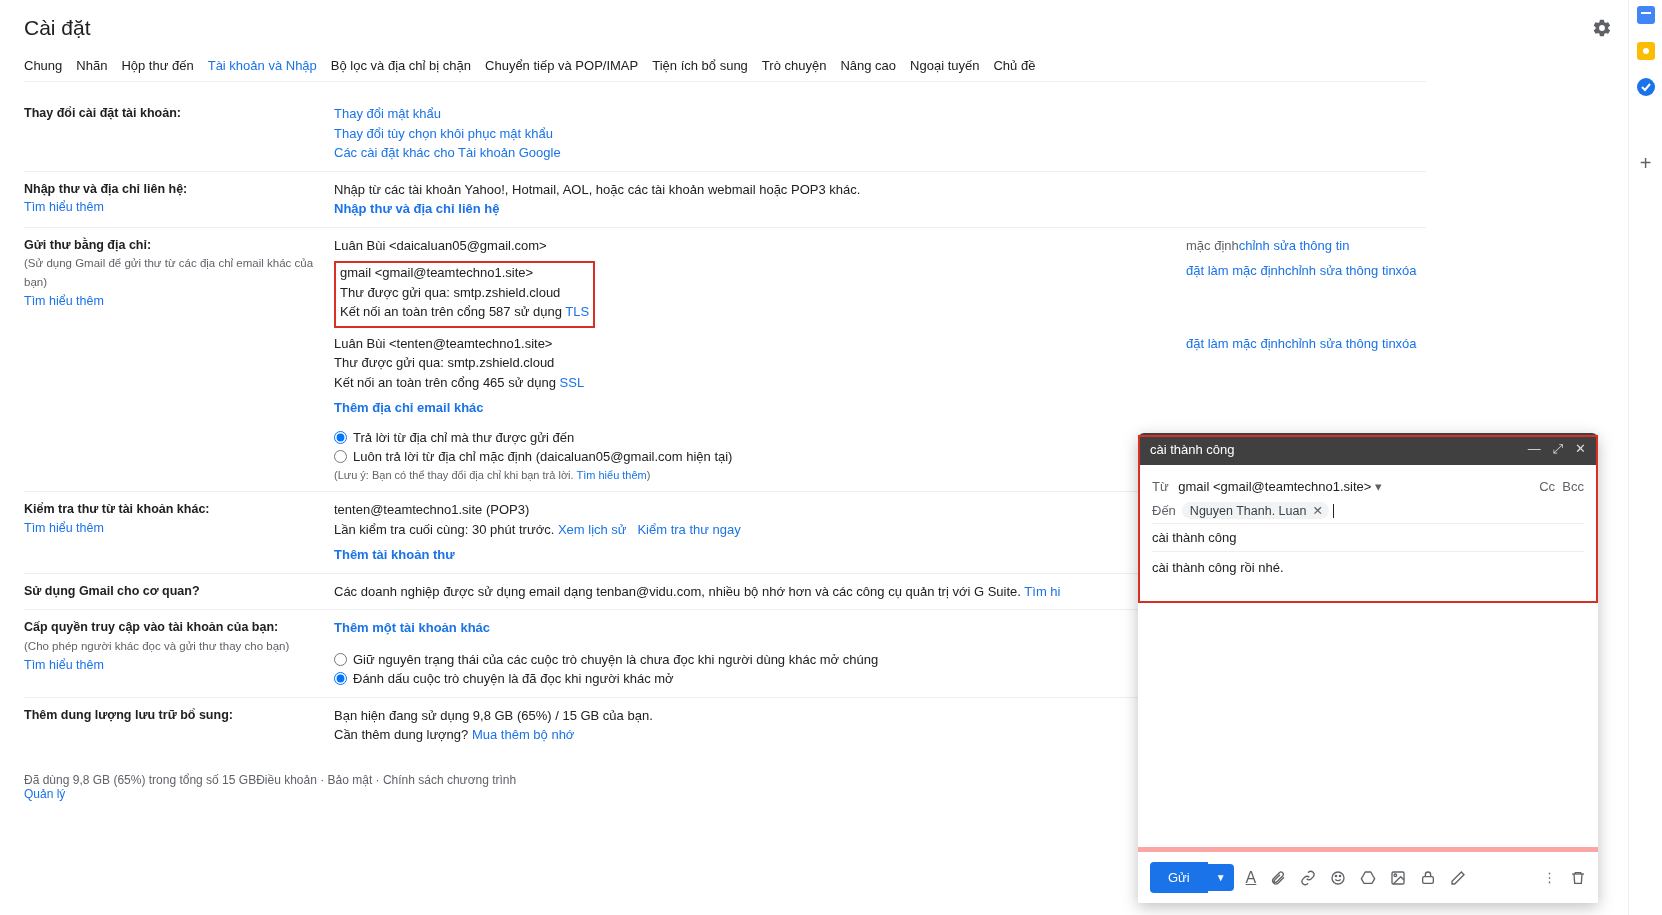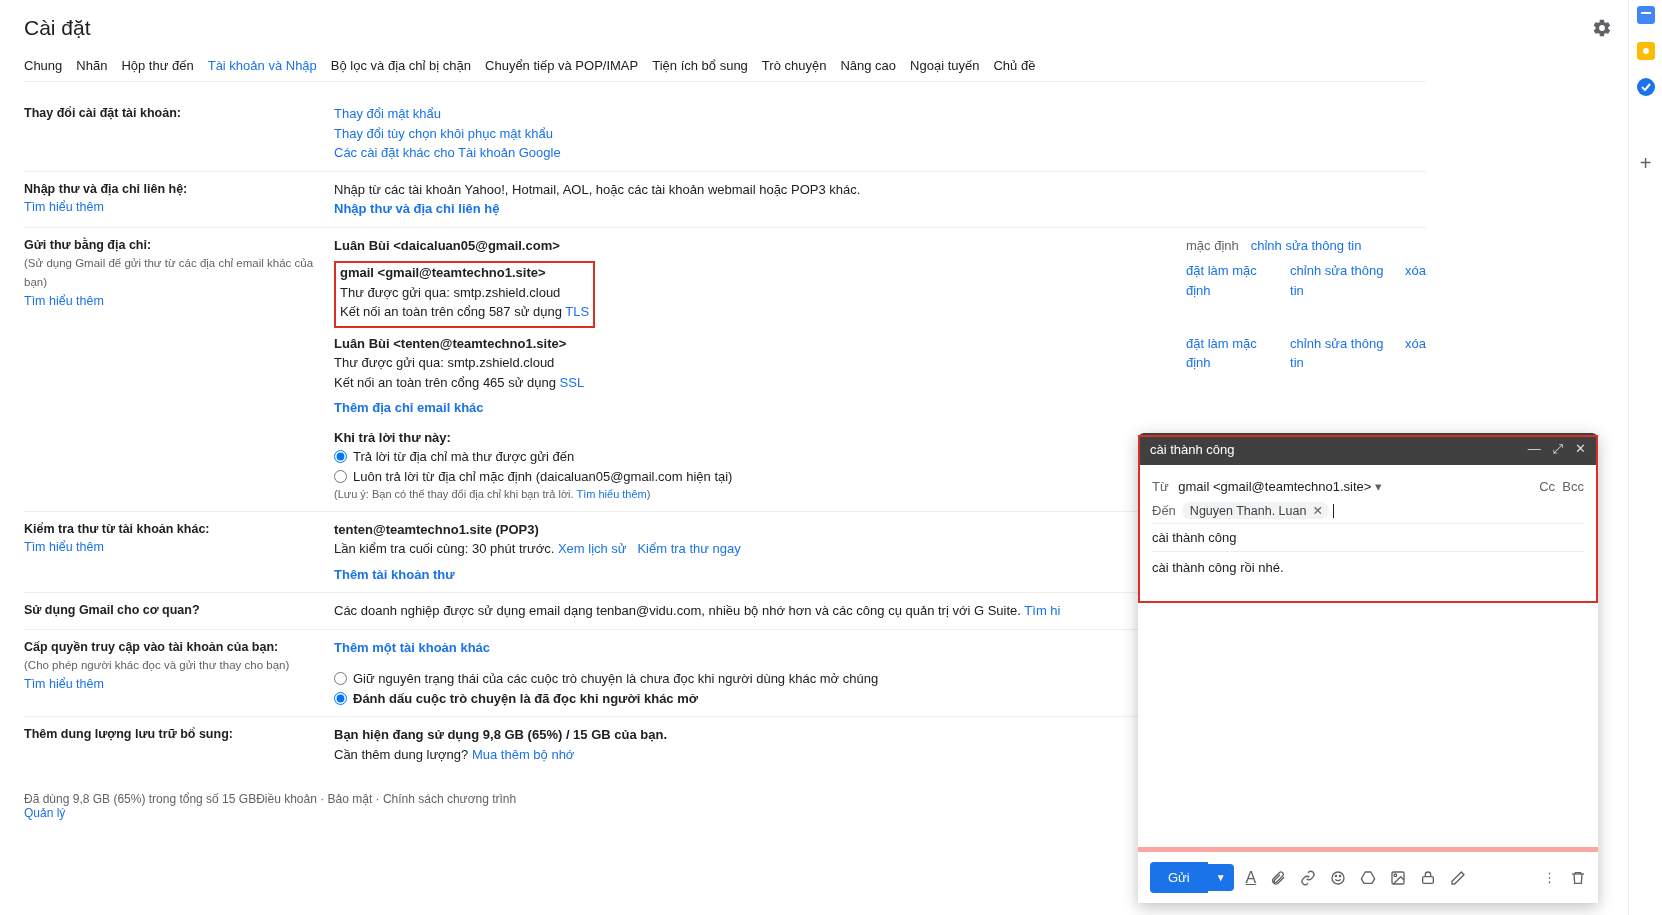--- a/index.html
+++ b/index.html
@@ -41,26 +41,25 @@
   .sec-label {
     width: 310px;
     flex-shrink: 0;
     font-size: 12.5px;
     line-height: 1.5;
   }
   .sec-label .strong { font-weight: bold; color: #202124; }
   .sec-label .sub { color: #5f6368; font-size: 11.5px; }
   .sec-label .link, .link { color: #1a73e8; cursor: pointer; }
   .sec-content { flex: 1; font-size: 13px; line-height: 1.5; }
-  .sec-content .bold { font-weight: bold; }
+  .sec-content .bold { font-weight: normal; }
   .actions-col {
     width: 240px;
     flex-shrink: 0;
     display: flex;
-    gap: 12px;
     justify-content: flex-start;
     font-size: 13px;
   }
   .actions-col .grey { color: #5f6368; }
   .row-flex { display: flex; justify-content: space-between; align-items: flex-start; margin-bottom: 6px;}
   .redbox {
     border: 2px solid #d93025;
     padding: 2px 4px;
     display: inline-block;
   }
@@ -252,21 +251,20 @@
           <div><span>Kết nối an toàn trên cổng 465 sử dụng </span><span class="link">SSL</span></div>
         </div>
         <div class="actions-col">
           <span class="link">đặt làm mặc định</span>
           <span class="link">chỉnh sửa thông tin</span>
           <span class="link">xóa</span>
         </div>
       </div>
       <div style="margin:6px 0;"><span class="link bold" style="font-weight:bold">Thêm địa chỉ email khác</span></div>
       <div style="margin-top:10px;">
-        <div class="bold">Khi trả lời thư này:</div>
         <div class="radio-row">
             <input type="radio" name="reply" checked="" style="">
             <span>Trả lời từ địa chỉ mà thư được gửi đến</span>
           </div>
         <div class="radio-row">
             <input type="radio" name="reply" style="">
             <span>Luôn trả lời từ địa chỉ mặc định (daicaluan05@gmail.com hiện tại)</span>
           </div>
         <div class="sub-note"><span>(Lưu ý: Bạn có thể thay đổi địa chỉ khi bạn trả lời. </span><span class="link">Tìm hiểu thêm</span><span>)</span></div>
       </div>

